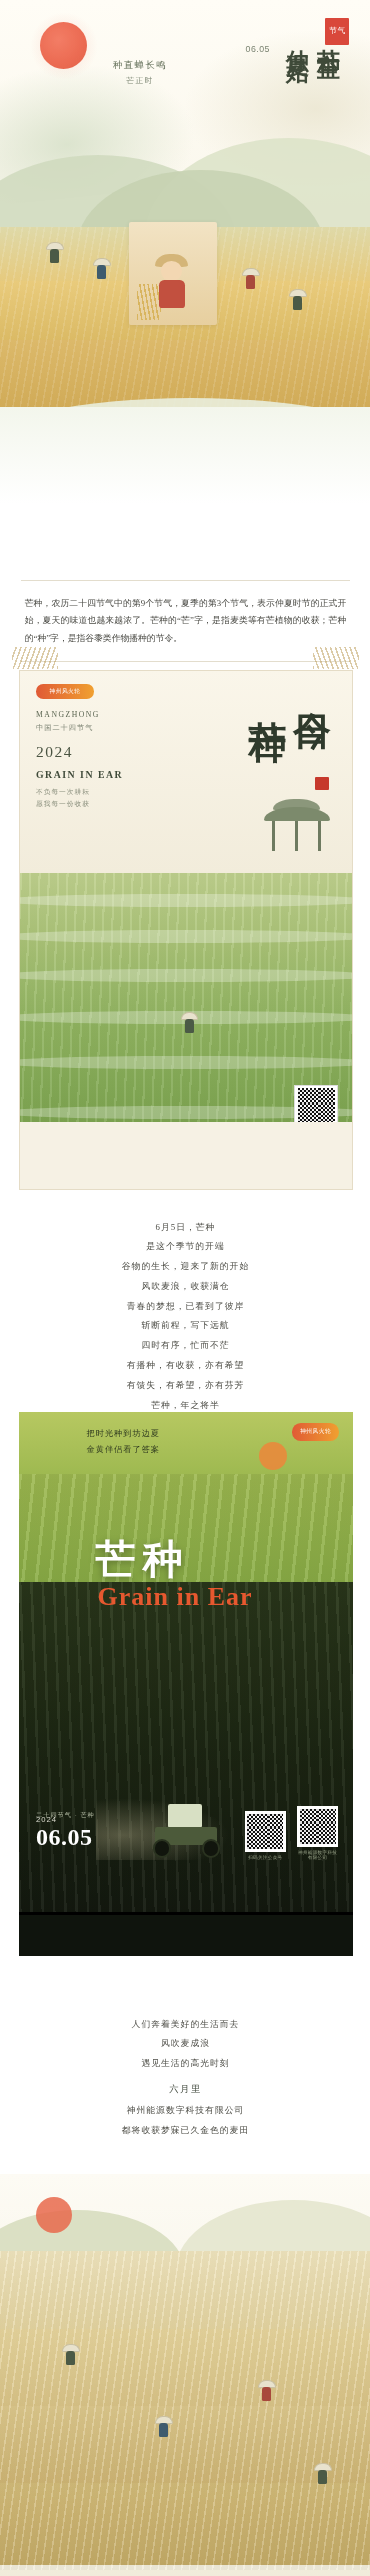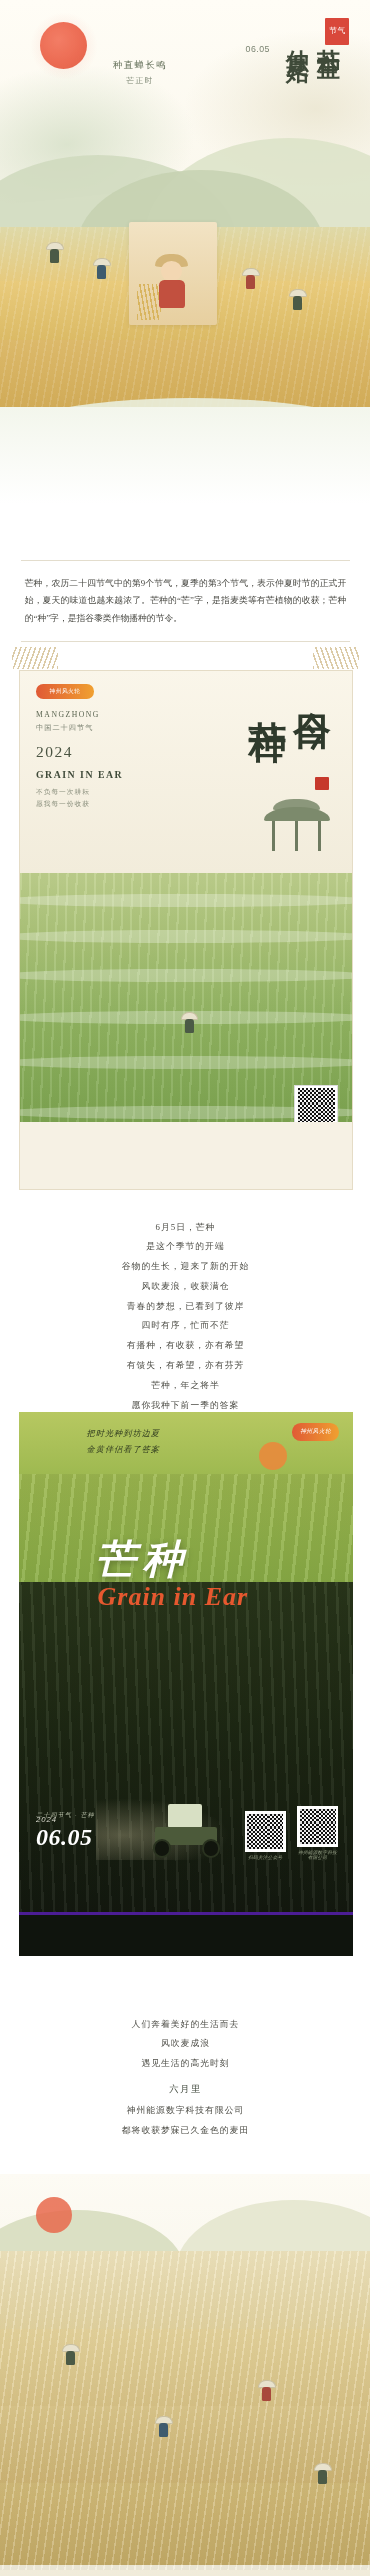--- a/index.html
+++ b/index.html
@@ -169,20 +169,21 @@
   
   .intro-wrap {
     position: absolute; left: 0; top: 546px; width: 371px; height: 129px;
     background: #ffffff;
     padding: 14.4px 20.6px 0 20.6px;
   }
   .intro-box {
     border-top: 0.5px solid #e3ddcd;
     border-bottom: 0.5px solid #e3ddcd;
     padding: 13.4px 4.1px 13.4px 4.1px;
+    margin-top: 20px;
   }
   .intro-text {
     font-size: 8.8px; line-height: 2.0; color: #4a4a44; text-align: justify;
     font-family: "Liberation Serif", serif;
   }
   .deco-wheat-left, .deco-wheat-right {
     position: absolute; top: 101px; width: 46px; height: 21.6px;
     background: repeating-linear-gradient(70deg, rgba(190,160,95,.55) 0 1.5px, transparent 1.5px 4.6px);
   }
   .deco-wheat-left { left: 12.4px; transform: scaleX(-1); }
@@ -307,23 +308,22 @@
   }
   .poem-line {
     font-family: "Liberation Serif", serif;
     font-size: 8.8px; color: #4d4d46; line-height: 2.25; letter-spacing: 1px;
   }
 
   
   .poster2 {
     position: absolute; left: 18.5px; top: 1412px;
     width: 334px; height: 544px;
-    background: #4c1d95;
+    background: #000000;
     overflow: hidden;
-    font-style: italic;
   }
   .p2-top {
     position: relative; width: 100%; height: 170px;
     background: linear-gradient(#b7c861 0%, #9cb84f 40%, #8aad46 100%);
   }
   .p2-fieldstripes {
     position: absolute; left: 0; top: 62px; width: 100%; height: 108px;
     background: repeating-linear-gradient(96deg, rgba(255,255,255,.10) 0 3.1px, rgba(0,0,0,.06) 3.1px 13.4px);
   }
   .p2-sun {
@@ -539,20 +539,21 @@
     </div>
     <div class="p1-footer"></div>
   </section>
 
   <section class="poem1">
     <div class="poem-line">6月5日，芒种</div>
     <div class="poem-line">是这个季节的开端</div>
     <div class="poem-line">谷物的生长，迎来了新的开始</div>
     <div class="poem-line">风吹麦浪，收获满仓</div>
     <div class="poem-line">青春的梦想，已看到了彼岸</div>
+    <div class="poem-line">斩断前程，写下远航</div>
     <div class="poem-line">四时有序，忙而不茫</div>
     <div class="poem-line">有播种，有收获，亦有希望</div>
     <div class="poem-line">有馈失，有希望，亦有芬芳</div>
     <div class="poem-line">芒种，年之将半</div>
     <div class="poem-line">愿你我种下前一季的答案</div>
     <div class="poem-line">收获属于自己的璀璨</div>
   </section>
 
   <section class="poster2">
     <div class="p2-top">

